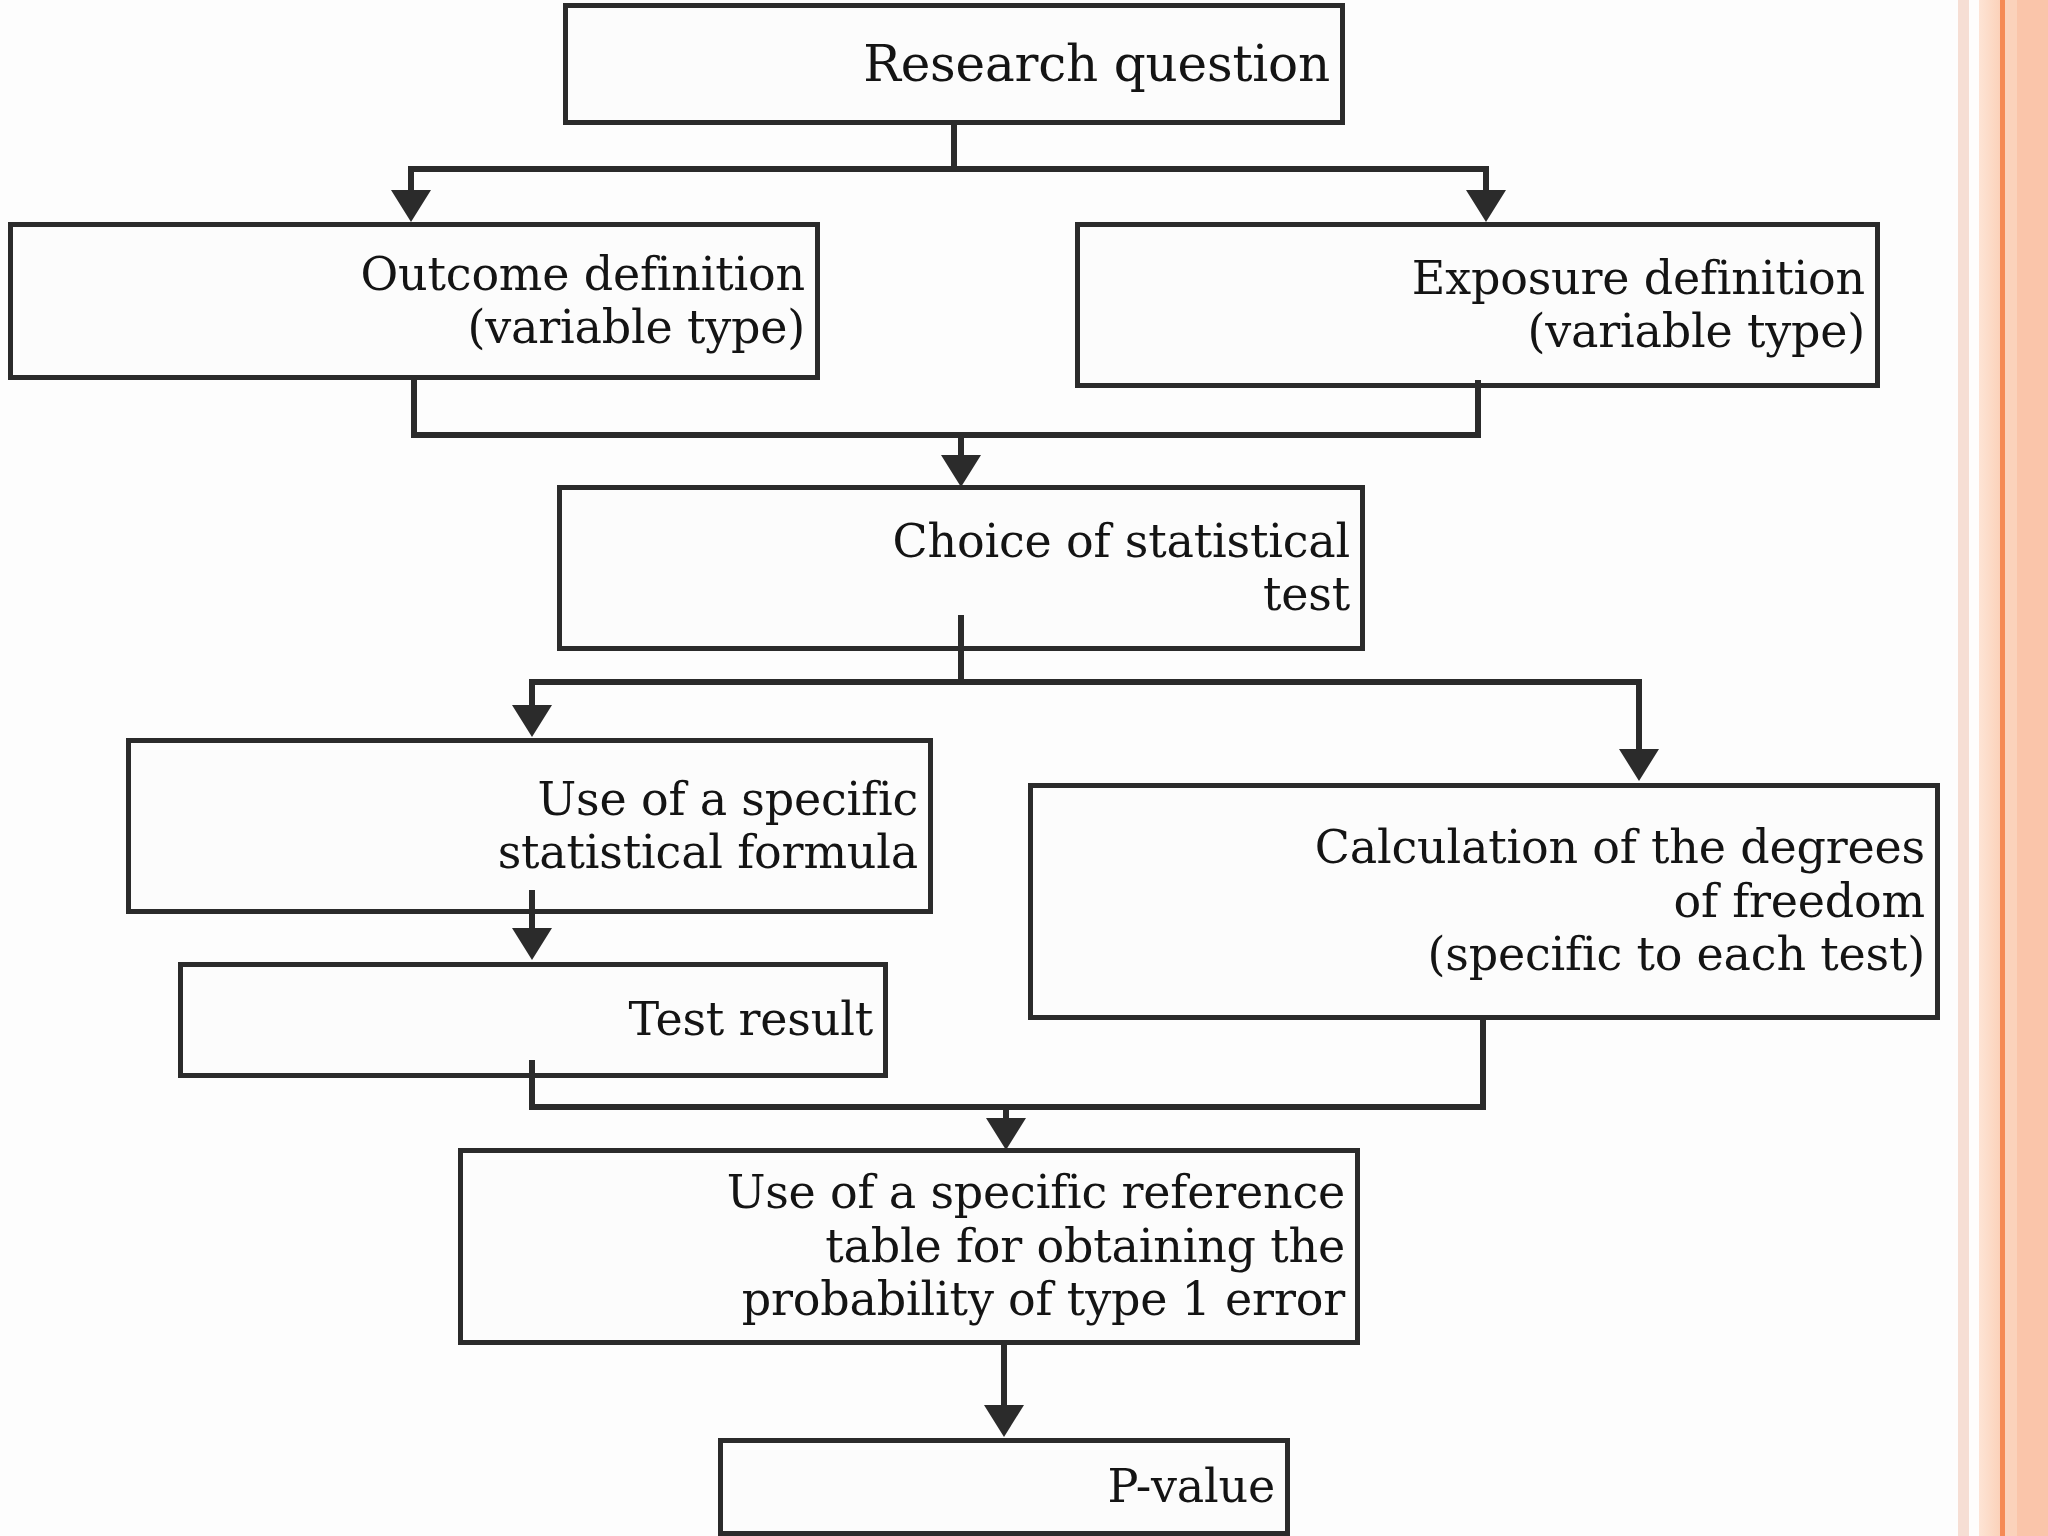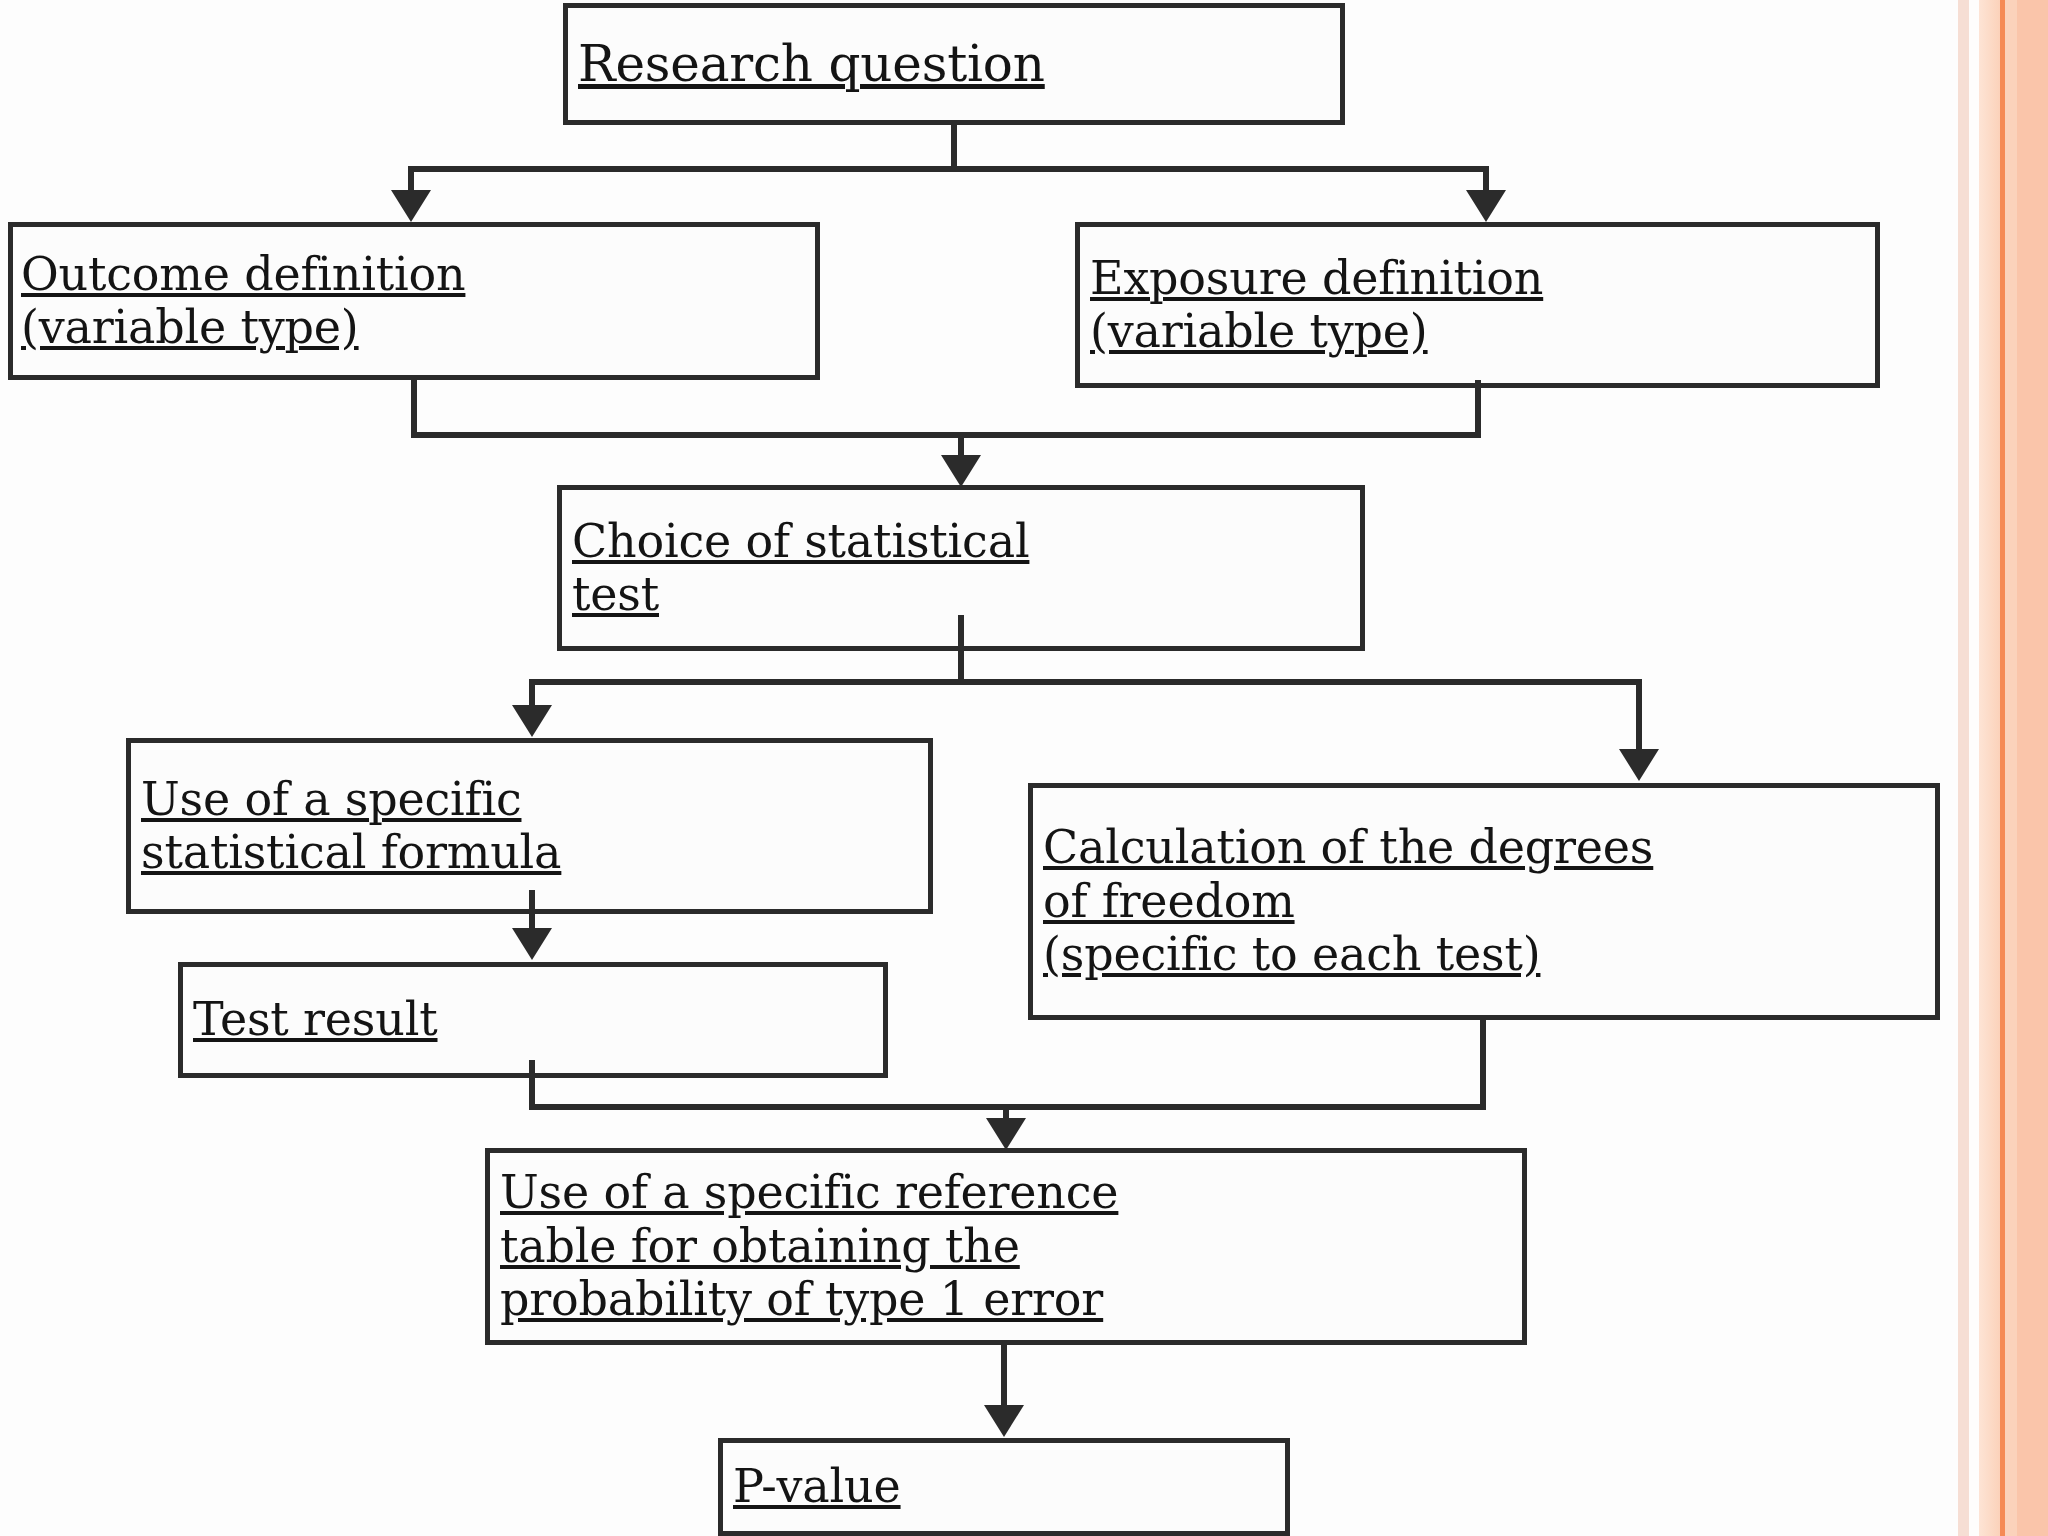--- a/index.html
+++ b/index.html
@@ -26,28 +26,27 @@
 
   
   .node {
     position: absolute;
     box-sizing: border-box;
     border: 5px solid #2b2b2b;
     background: #fcfcfc;
     display: flex;
     align-items: center;
     justify-content: center;
-    text-align: left;
+    text-align: right;
     color: #141414;
     font-family: "DejaVu Serif", "Liberation Serif", serif;
     font-size: 46px;
     line-height: 1.16;
     letter-spacing: -0.2px;
     padding: 4px 10px;
-    text-decoration: underline;
   }
   .node .label {
     display: block;
     width: 100%;
     white-space: pre-line;
   }
 
   
   .conn {
     position: absolute;
@@ -105,21 +104,21 @@
   <div class="node" style="left:1028px; top:783px; width:912px; height:237px;">
     <span class="label">Calculation of the degrees
 of freedom
 (specific to each test)</span>
   </div>
 
   <div class="node" style="left:178px; top:962px; width:710px; height:116px;">
     <span class="label">Test result</span>
   </div>
 
-  <div class="node" style="left:485px; top:1148px; width:1042px; height:197px;">
+  <div class="node" style="left:458px; top:1148px; width:902px; height:197px;">
     <span class="label">Use of a specific reference
 table for obtaining the
 probability of type 1 error</span>
   </div>
 
   <div class="node" style="left:718px; top:1438px; width:572px; height:98px;">
     <span class="label">P-value</span>
   </div>
 
   <div class="conn v" style="left:951px; top:125px; height:47px;"></div>

